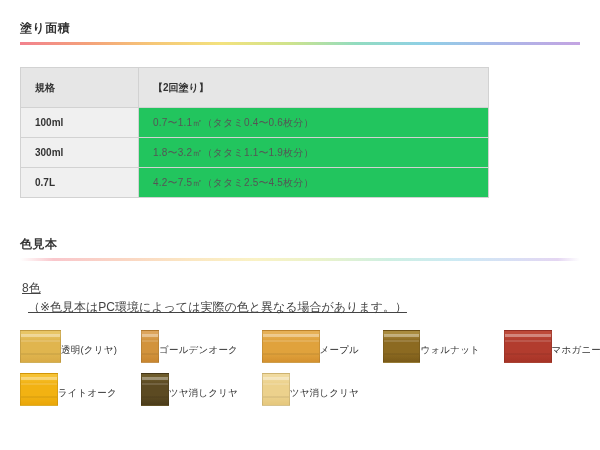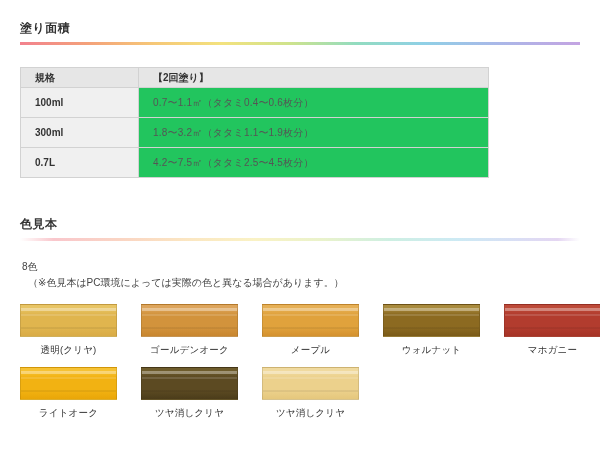--- a/index.html
+++ b/index.html
@@ -85,41 +85,42 @@
     height: 30px;
     font-size: 10px;
     text-align: left;
     vertical-align: middle;
     box-sizing: border-box;
   }
   table.coverage thead th {
     background: #e6e6e6;
     color: #333333;
     font-weight: bold;
-    height: 20px;
+    height: 40px;
   }
   table.coverage col.c-spec { width: 118px; }
   table.coverage col.c-val  { width: 350px; }
   table.coverage tbody th {
     background: #f0f0f0;
     font-weight: bold;
     color: #333333;
   }
   table.coverage tbody td {
     background: #22c55e;
     color: #555555;
     letter-spacing: 0.2px;
   }
 
   
   .swatch-note {
     padding: 14px 20px 0 20px;
-    font-size: 10px;
+    font-size: 12px;
     color: #444444;
     line-height: 1.55;
+    text-decoration: underline;
   }
   .swatch-note .count {
     display: block;
     padding-left: 2px;
   }
   .swatch-note .disclaimer {
     display: block;
     padding-left: 8px;
   }
   .swatch-grid {
@@ -127,21 +128,20 @@
     box-sizing: border-box;
   }
   .swatch-row {
     display: flex;
     margin-bottom: 10px;
   }
   .swatch-cell {
     width: 97px;
     margin-right: 24px;
     display: flex;
-    flex-direction: column;
     align-items: center;
   }
   .swatch-cell:last-child { margin-right: 13px; }
   .swatch-chip {
     width: 97px;
     height: 33px;
     border: 1px solid rgba(0,0,0,0.10);
     box-sizing: border-box;
     position: relative;
     overflow: hidden;

